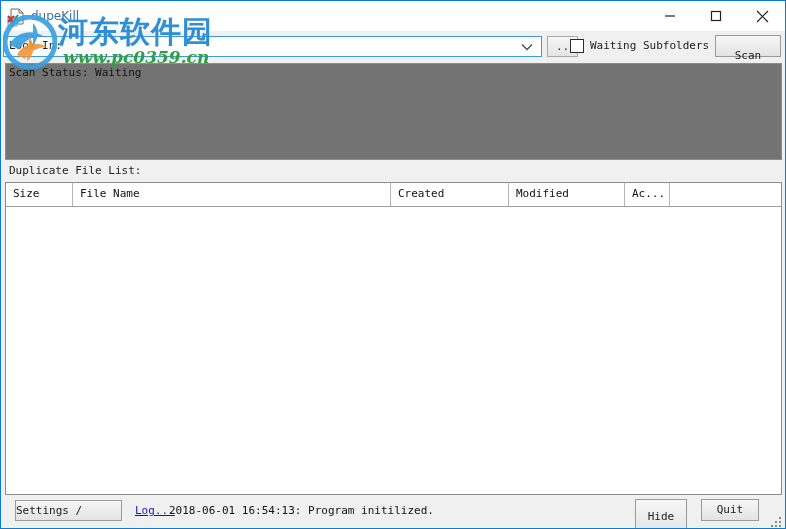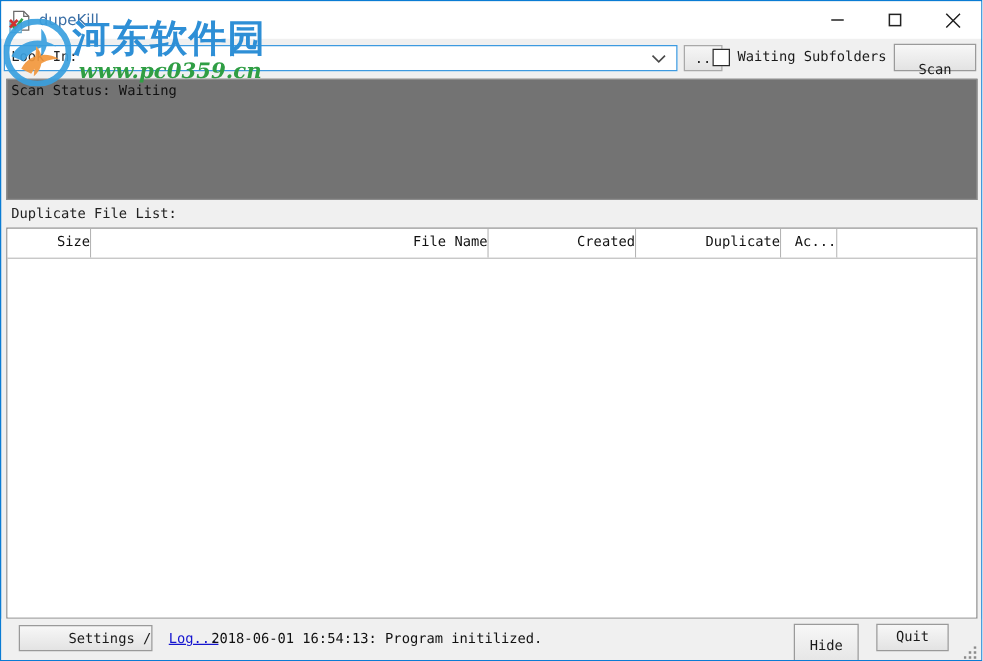--- a/index.html
+++ b/index.html
@@ -196,21 +196,20 @@
     box-sizing: border-box;
     height: 23px;
     border-right: 1px solid #b4b4b4;
     font-size: 11px;
     color: #111;
     padding-left: 7px;
     line-height: 22px;
     white-space: nowrap;
     overflow: hidden;
     background: #ffffff;
-    text-align: right;
   }
   .hcell.last { border-right: none; flex: 1; }
   .list-body { position: absolute; top: 24px; left: 0; right: 0; bottom: 0; background: #fff; }
 
   
   .bottom {
     position: absolute;
     left: 0; bottom: 0;
     width: 784px;
     height: 33px;
@@ -219,21 +218,21 @@
   .settings-btn {
     position: absolute;
     left: 14px; top: 5px;
     width: 107px;
     height: 21px;
     box-sizing: border-box;
     background: linear-gradient(#f7f7f7, #e3e3e3);
     border: 1px solid #9a9a9a;
     font-size: 11px;
     color: #1a1a1a;
-    text-align: right;
+    text-align: left;
     line-height: 19px;
     padding: 0;
     font-family: "DejaVu Sans Mono", "Liberation Mono", monospace;
   }
   .log-link {
     position: absolute;
     left: 134px; top: 9px;
     font-size: 11px;
     color: #1414cf;
     text-decoration: underline;
@@ -376,21 +375,21 @@
   <div class="status-box">
     <span class="status-text">Scan Status: Waiting</span>
   </div>
 
   <span class="dup-label">Duplicate File List:</span>
   <div class="list-box">
     <div class="list-header">
       <div class="hcell" style="width:67px">Size</div>
       <div class="hcell" style="width:318px">File Name</div>
       <div class="hcell" style="width:118px">Created</div>
-      <div class="hcell" style="width:116px">Duplicate</div>
+      <div class="hcell" style="width:116px">Modified</div>
       <div class="hcell" style="width:45px">Ac...</div>
       <div class="hcell last"></div>
     </div>
     <div class="list-body"></div>
   </div>
 
   <div class="bottom">
     <button class="settings-btn">Settings /</button>
     <span class="log-link">Log...</span>
     <span class="log-msg">2018-06-01 16:54:13: Program initilized.</span>

